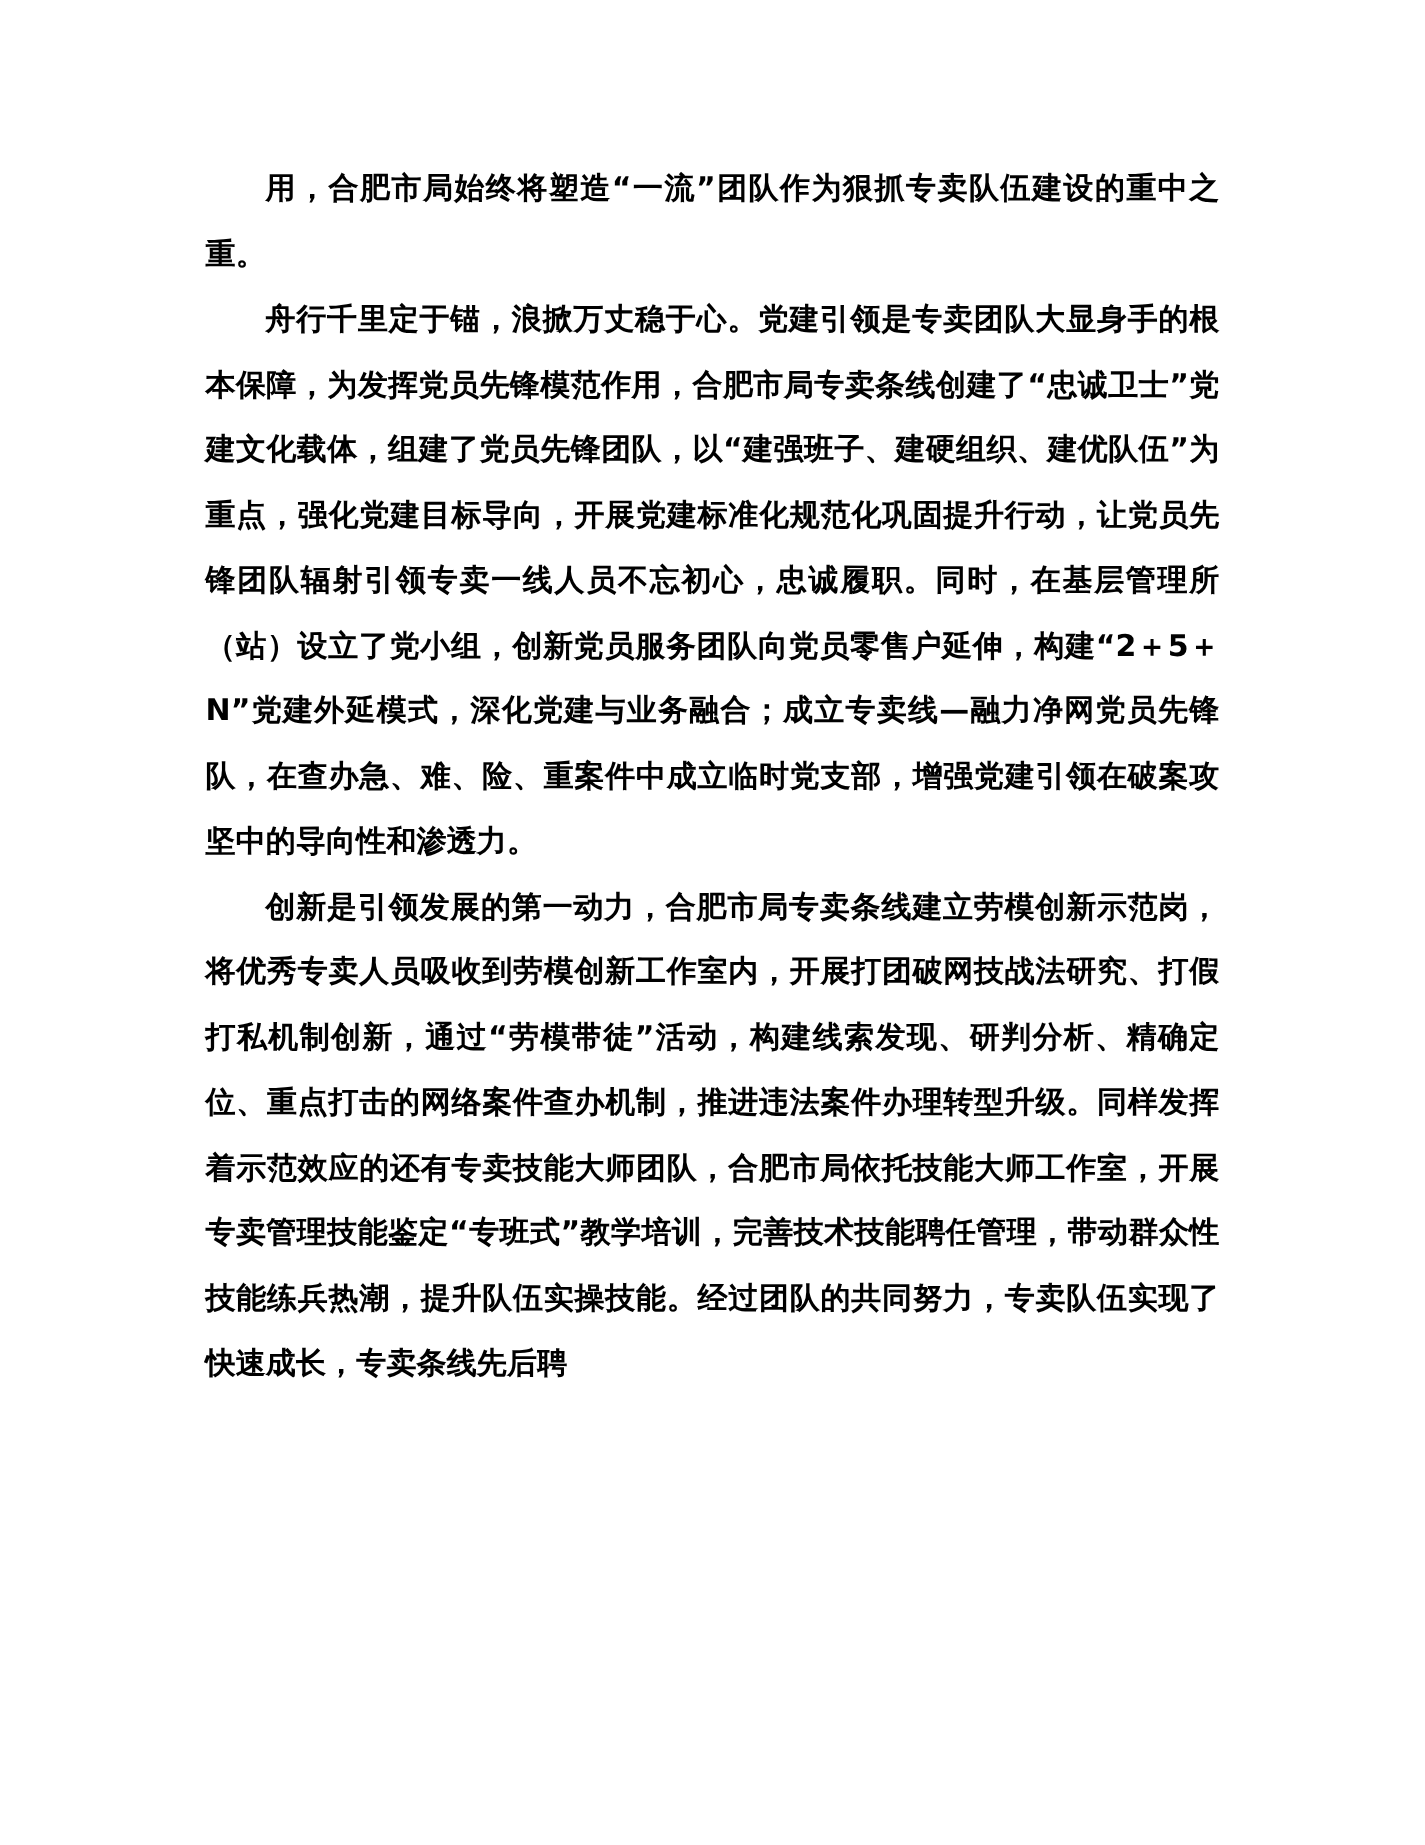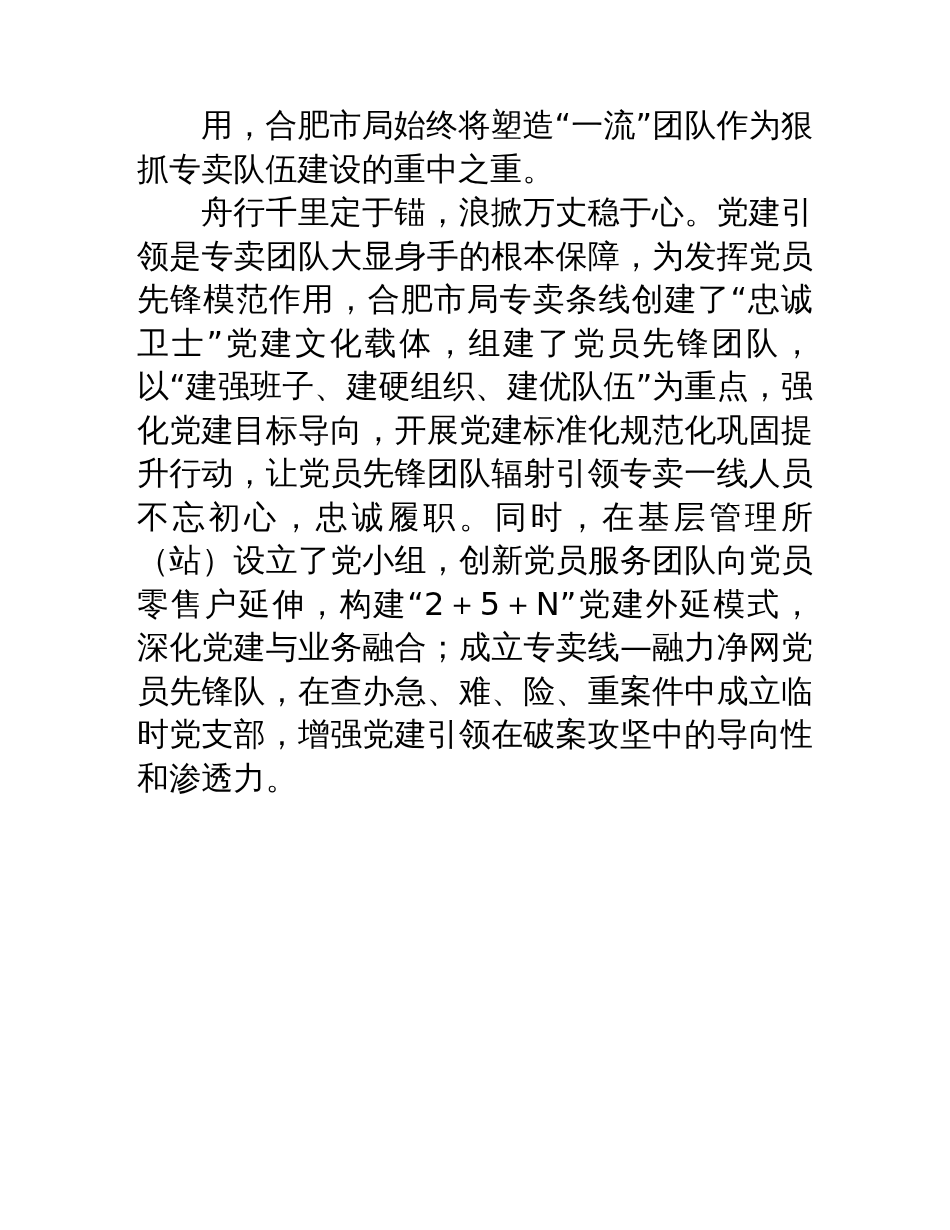--- a/index.html
+++ b/index.html
@@ -23,33 +23,34 @@
   }
   .text-body {
     position: absolute;
     left: 137px;
     top: 104px;
     width: 676px;
   }
   .para {
     margin: 0 0 0 0;
     padding: 0;
-    font-size: 32px;
+    font-size: 20px;
     line-height: 43.5px;
     color: #000000;
     text-align: justify;
     text-justify: inter-character;
     text-indent: 2em;
     letter-spacing: 0.1px;
-    font-weight: 400;
+    font-weight: 700;
     word-break: break-all;
     white-space: normal;
   }
 </style>
 </head>
 <body>
 
 <div class="page">
   <div class="text-body">
     <p class="para">用，合肥市局始终将塑造“一流”团队作为狠抓专卖队伍建设的重中之重。</p>
     <p class="para">舟行千里定于锚，浪掀万丈稳于心。党建引领是专卖团队大显身手的根本保障，为发挥党员先锋模范作用，合肥市局专卖条线创建了“忠诚卫士”党建文化载体，组建了党员先锋团队，以“建强班子、建硬组织、建优队伍”为重点，强化党建目标导向，开展党建标准化规范化巩固提升行动，让党员先锋团队辐射引领专卖一线人员不忘初心，忠诚履职。同时，在基层管理所（站）设立了党小组，创新党员服务团队向党员零售户延伸，构建“2＋5＋N”党建外延模式，深化党建与业务融合；成立专卖线—融力净网党员先锋队，在查办急、难、险、重案件中成立临时党支部，增强党建引领在破案攻坚中的导向性和渗透力。</p>
+    <p class="para">创新是引领发展的第一动力，合肥市局专卖条线建立劳模创新示范岗，将优秀专卖人员吸收到劳模创新工作室内，开展打团破网技战法研究、打假打私机制创新，通过“劳模带徒”活动，构建线索发现、研判分析、精确定位、重点打击的网络案件查办机制，推进违法案件办理转型升级。同样发挥着示范效应的还有专卖技能大师团队，合肥市局依托技能大师工作室，开展专卖管理技能鉴定“专班式”教学培训，完善技术技能聘任管理，带动群众性技能练兵热潮，提升队伍实操技能。经过团队的共同努力，专卖队伍实现了快速成长，专卖条线先后聘</p>
   </div>
 </div>
 
 </body></html>

